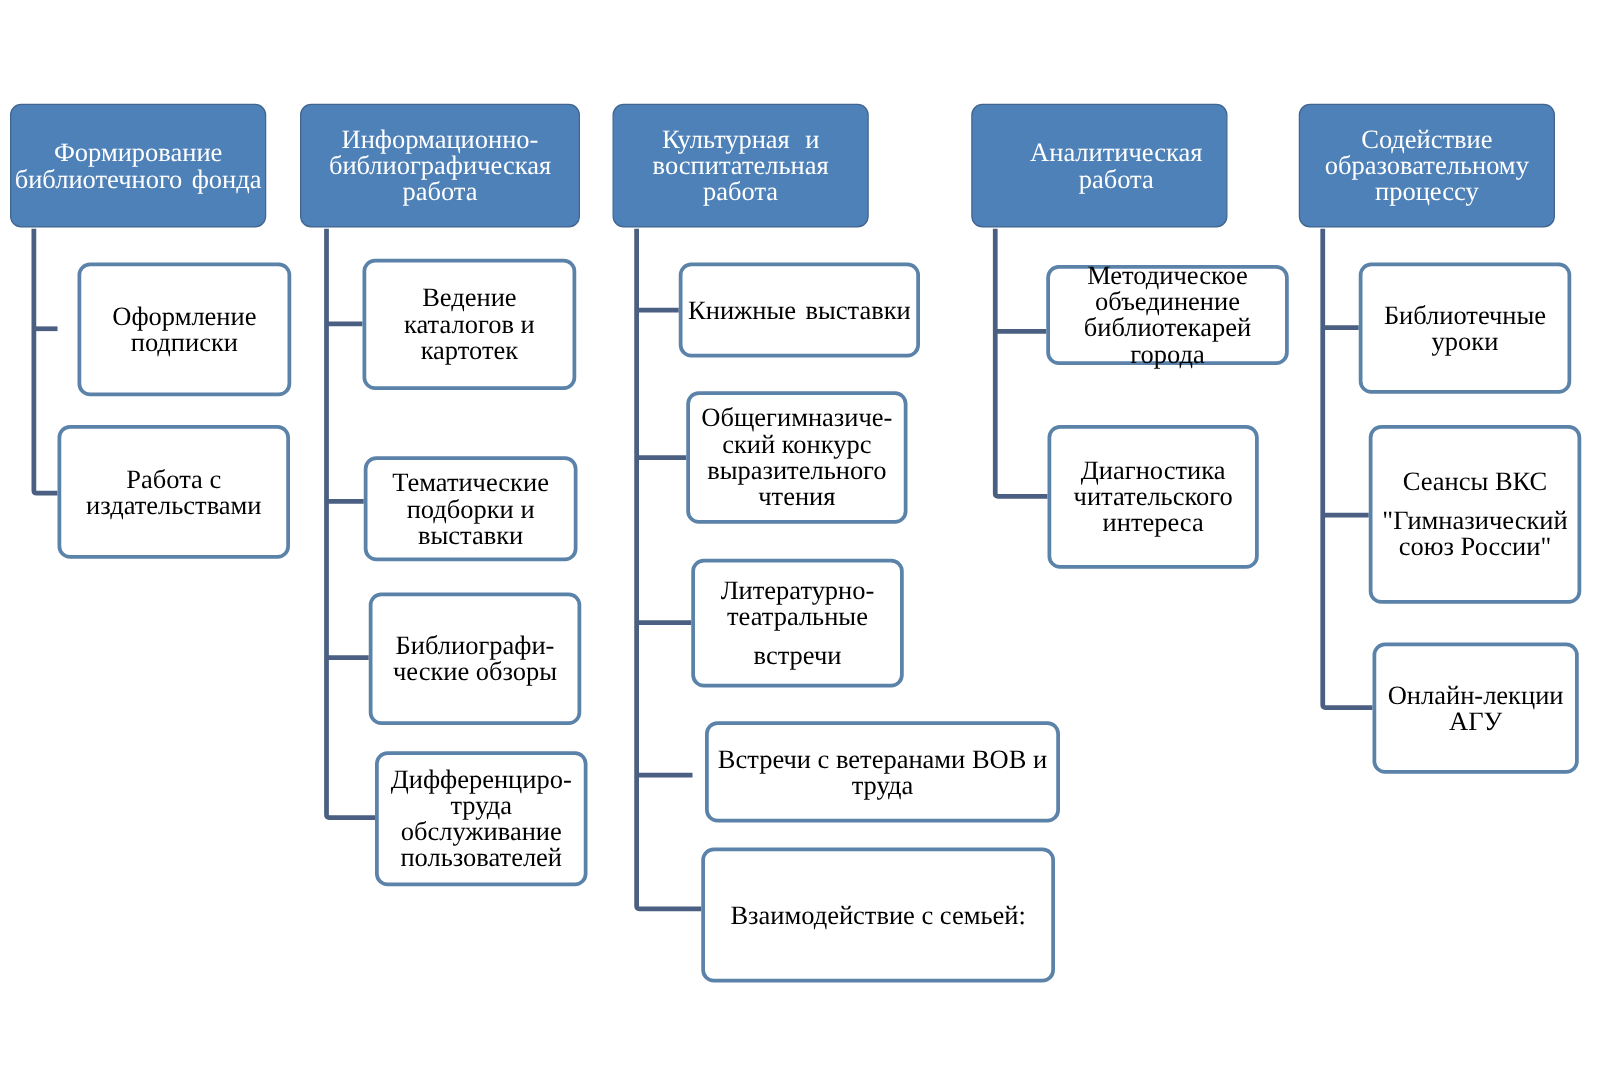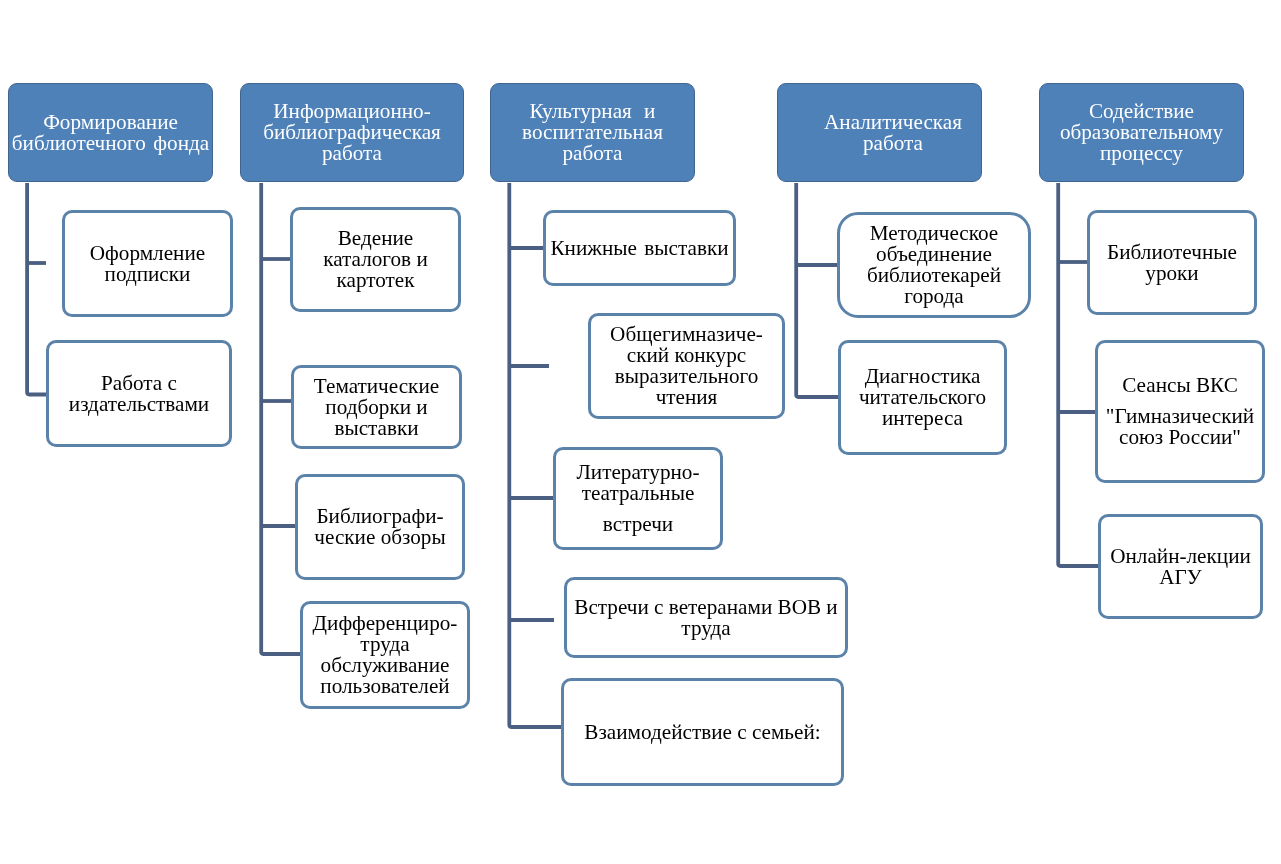--- a/index.html
+++ b/index.html
@@ -95,21 +95,21 @@
         <span class="ln">Культурная и</span>
         <span class="ln">воспитательная</span>
         <span class="ln">работа</span>
       </div>
     </div>
     <div class="node leaf" style="left:543px;top:210px;width:193px;height:76px;">
       <div class="label" style="word-spacing:2.2px;">
         <span class="ln">Книжные выставки</span>
       </div>
     </div>
-    <div class="node leaf" style="left:549px;top:313px;width:197px;height:106px;margin-left:39px;">
+    <div class="node leaf" style="left:549px;top:313px;width:177px;height:106px;">
       <div class="label" style="">
         <span class="ln">Общегимназиче-</span>
         <span class="ln">ский конкурс</span>
         <span class="ln">выразительного</span>
         <span class="ln">чтения</span>
       </div>
     </div>
     <div class="node leaf" style="left:553px;top:447px;width:170px;height:103px;">
       <div class="label" style="">
         <span class="ln">Литературно-</span>
@@ -127,21 +127,21 @@
       <div class="label" style="">
         <span class="ln">Взаимодействие с семьей:</span>
       </div>
     </div>
     <div class="node head" style="left:777px;top:83px;width:205px;height:99px;padding-left:27px;">
       <div class="label" style="">
         <span class="ln">Аналитическая</span>
         <span class="ln">работа</span>
       </div>
     </div>
-    <div class="node leaf" style="left:837px;top:212px;width:194px;height:106px;border-radius:21px;">
+    <div class="node leaf" style="left:837px;top:212px;width:194px;height:80px;">
       <div class="label" style="">
         <span class="ln">Методическое</span>
         <span class="ln">объединение</span>
         <span class="ln">библиотекарей</span>
         <span class="ln">города</span>
       </div>
     </div>
     <div class="node leaf" style="left:838px;top:340px;width:169px;height:115px;">
       <div class="label" style="">
         <span class="ln">Диагностика</span>

